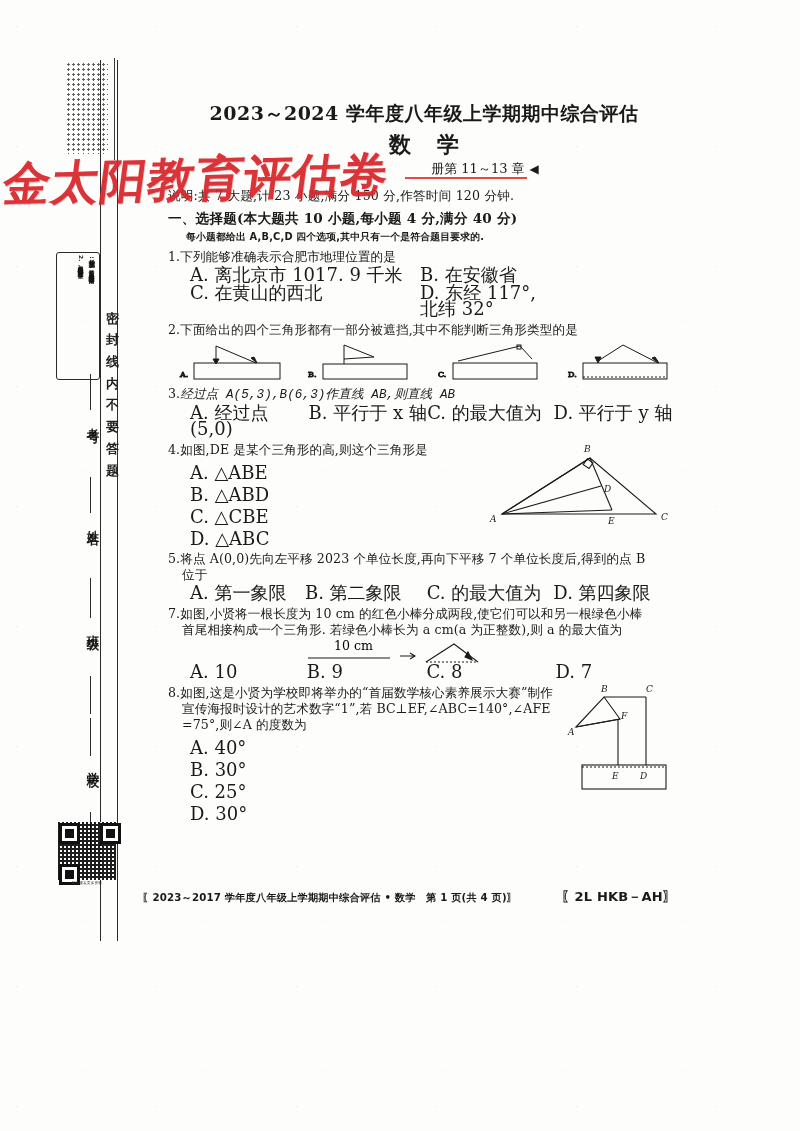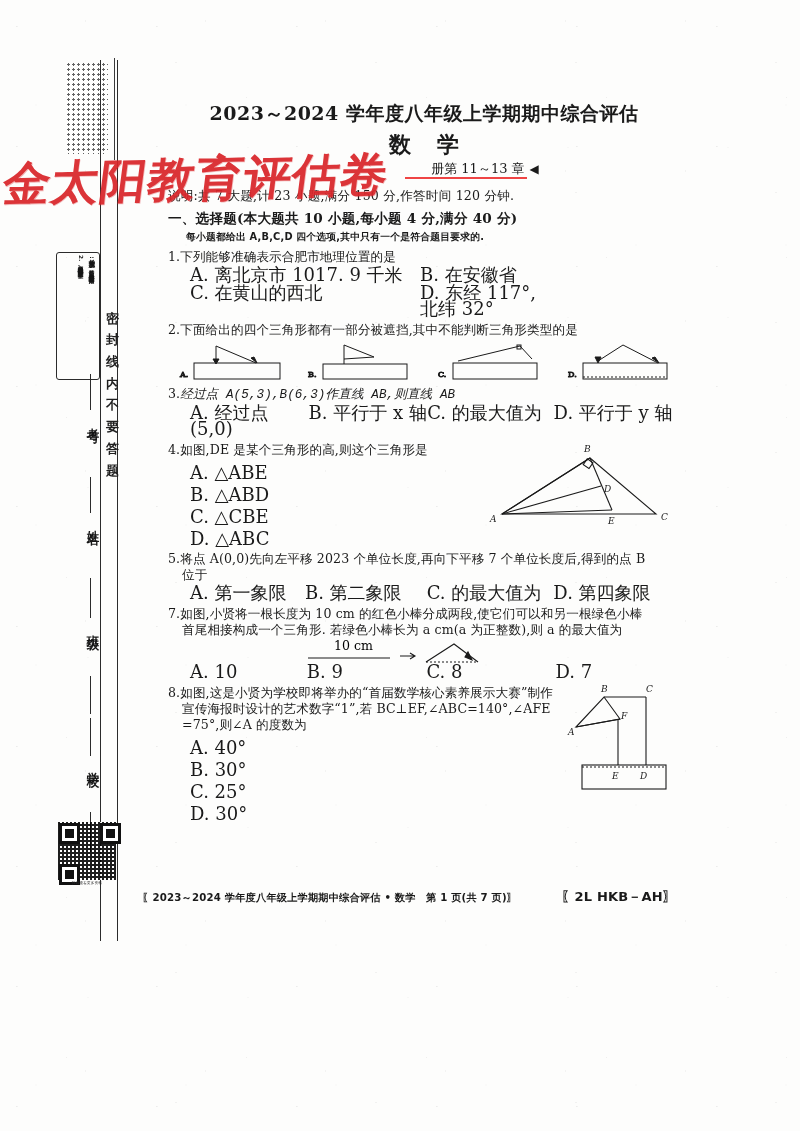--- a/index.html
+++ b/index.html
@@ -481,18 +481,18 @@
           <text x="44" y="96">E</text>
           <text x="72" y="96">D</text>
         </svg>
       </div>
     </div>
 
 
   </div>
 
   <div id="footer">
-    <span id="footer-left">〖2023～2024 学年度八年级上学期期中综合评估 • 数学　第 1 页(共 7 页)〗</span>
+    <span id="footer-left">〖2023～2017 学年度八年级上学期期中综合评估 • 数学　第 1 页(共 4 页)〗</span>
     <span id="footer-code">〖2L HKB－AH〗</span>
   </div>
 
   <div id="noise"></div>
 </div>
 
 </body></html>

